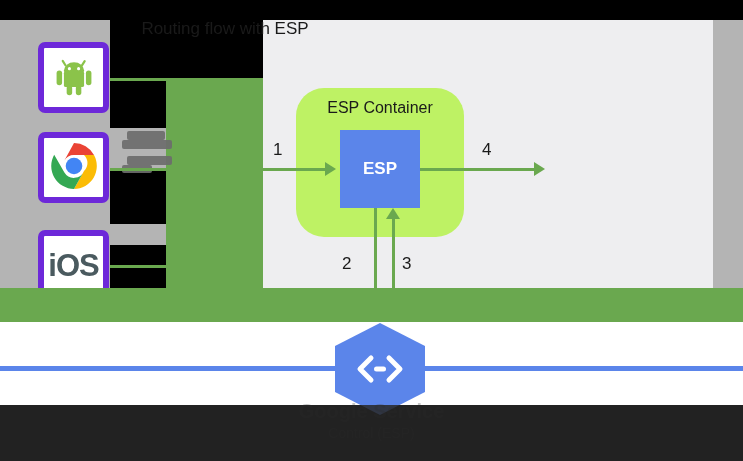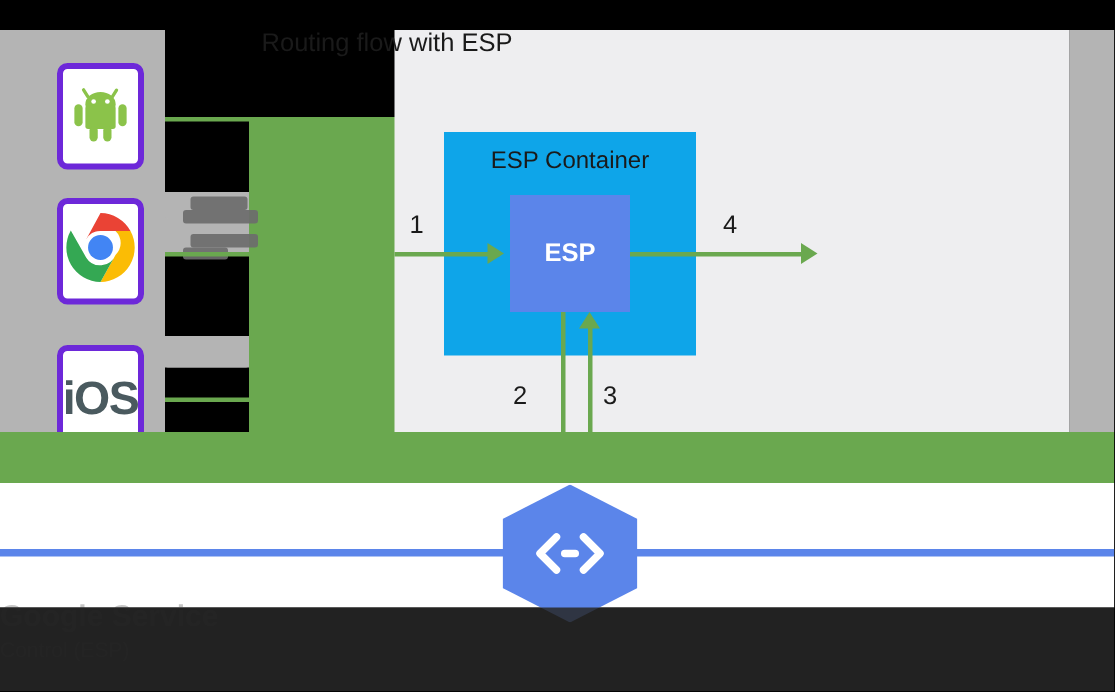--- a/index.html
+++ b/index.html
@@ -53,23 +53,23 @@
   }
   
   .black-gap {
     position: absolute;
     background: #000000;
   }
 
   
   .icon-tile {
     position: absolute;
-    width: 58px; height: 71px;
+    width: 71px; height: 71px;
     background: #ffffff;
-    border: 4px solid #6d28d9;
+    border: 6px solid #6d28d9;
     border-radius: 7px;
     box-sizing: border-box;
     display: flex; align-items: center; justify-content: center;
   }
   #tile-android { left: 38px; top: 42px; }
   #tile-chrome  { left: 38px; top: 132px; }
   #tile-ios     { left: 38px; top: 230px; }
 
   .ios-text {
     font-family: "Liberation Sans", sans-serif;
@@ -102,26 +102,26 @@
     width: 450px; height: 268px;
     background: #eeeef0;
   }
   .panel-title {
     position: absolute;
     left: 0; top: 19px;
     width: 450px;
     text-align: center;
     font-size: 17px;
     color: #1a1a1a;
-    margin-left: 33px;
   }
 
   .container-box {
     position: absolute;
-    background: #0ea5e9;
+    background: #bef264;
+    border-radius: 28px;
   }
   #esp-container  { left: 296px; top: 88px; width: 168px; height: 149px; }
   #your-container { left: 510px; top: 88px; width: 168px; height: 149px; }
 
   .container-label {
     position: absolute;
     width: 100%;
     top: 11px;
     text-align: center;
     font-size: 16px;
@@ -195,20 +195,21 @@
     font-weight: bold;
     font-family: "Liberation Sans", sans-serif;
     letter-spacing: -1px;
   }
 
   
   .caption-wrap {
     position: absolute;
     left: 0; top: 400px;
     width: 743px;
+    text-align: center;
   }
   .caption-main {
     font-size: 20px;
     font-weight: bold;
     color: #444444;
     opacity: .30;
   }
   .caption-sub {
     font-size: 14px;
     color: #555555;

